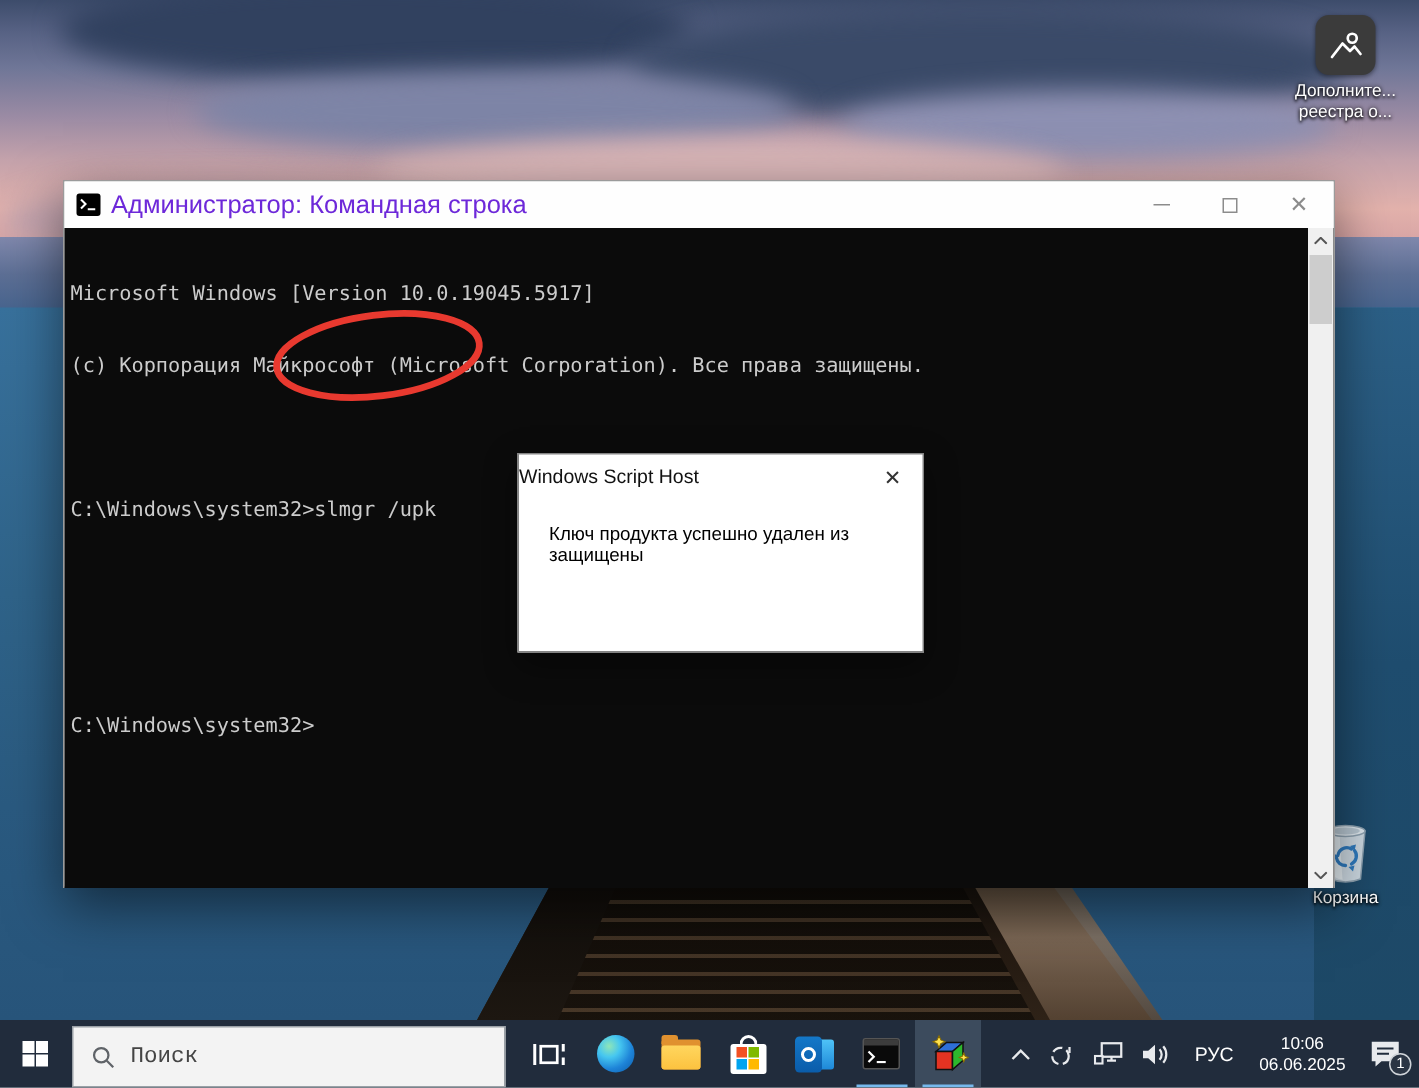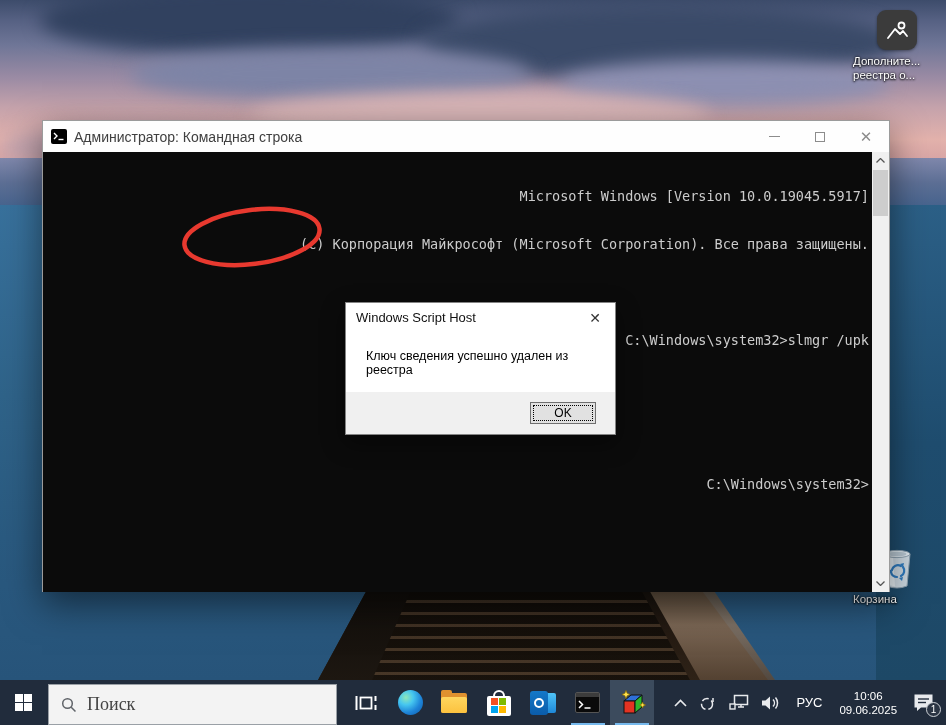--- a/index.html
+++ b/index.html
@@ -31,76 +31,76 @@
     clip-path:polygon(400px 0, 640px 0, 690px 92px, 360px 92px);
     background:repeating-linear-gradient(180deg, rgba(120,95,70,.35) 0 3px, rgba(10,8,5,.6) 3px 12px); }
   .pier .rail-right { position:absolute; left:0; top:0; width:946px; height:92px;
     clip-path:polygon(648px 0, 712px 0, 775px 92px, 700px 92px);
     background:linear-gradient(180deg,#6a5845 0%,#8a7460 40%,#5a4736 100%); opacity:.85; }
   .pier .rail-left { position:absolute; left:0; top:0; width:946px; height:92px;
     clip-path:polygon(368px 0, 412px 0, 372px 92px, 318px 92px);
     background:linear-gradient(180deg,#100d0a,#1d1711); }
 
   
-  .desk-icon { position:absolute; width:88px; cursor:default; }
+  .desk-icon { position:absolute; width:88px; text-align:center; cursor:default; }
   .desk-icon .lbl { color:#fff; font-size:11.5px; line-height:14px; text-shadow:0 1px 2px #000,0 0 3px #000; }
   #icon-info { left:853px; top:10px; }
   #icon-info .art { width:40px; height:40px; margin:0 auto 4px; background:#3b3b3b; border-radius:9px;
     display:flex; align-items:center; justify-content:center; box-shadow:0 1px 3px rgba(0,0,0,.4); }
   #icon-recycle { left:853px; top:546px; }
   #icon-recycle .art { width:40px; height:44px; margin:0 auto 2px; display:flex; align-items:flex-end; justify-content:center; }
 
   
   #cmd-window { position:absolute; left:42px; top:120px; width:848px; height:472px;
     box-shadow:0 12px 34px rgba(0,0,0,.5); border:1px solid #9b9b9b; background:#fff; z-index:5; }
   .titlebar { position:relative; height:31px; background:#fefefe; display:flex; align-items:center; }
   .titlebar .app-icon { width:16px; height:15px; margin:0 7px 0 8px; background:#000; border-radius:2px; position:relative; flex:0 0 auto; }
   .titlebar .app-icon svg { position:absolute; left:2px; top:3px; }
-  .titlebar .title { font-size:14px; color:#404040; white-space:nowrap;text-align:center; }
+  .titlebar .title { font-size:17px; color:#6d28d9; white-space:nowrap;text-align:center; }
   .caption-btns { position:absolute; right:0; top:0; height:31px; display:flex; }
   .caption-btn { width:46px; height:31px; display:flex; align-items:center; justify-content:center; }
   .glyph-min { width:11px; height:0; border-top:1px solid #8c8c8c; }
   .glyph-max { width:10px; height:10px; border:1px solid #8c8c8c; }
   .glyph-close { font-size:15px; color:#8c8c8c; line-height:1; font-weight:400; }
 
-  .console { position:relative; width:100%; height:440px; background:#0b0b0b; overflow:hidden;text-align:right; }
+  .console { position:relative; width:100%; height:440px; background:#0b0b0b; overflow:hidden; }
   .console-text { position:absolute; left:4px; top:4px; right:20px;
     font-family:"DejaVu Sans Mono", monospace; font-size:13.5px; line-height:16px; color:#cccccc; white-space:pre; }
   .console-line { height:16px; }
   .vscroll { position:absolute; right:0; top:0; width:17px; height:440px; background:#f0f0f0; }
   .vscroll .arrow { position:absolute; left:0; width:17px; height:17px; display:flex; align-items:center; justify-content:center; }
   .vscroll .arrow svg { display:block; }
   .vscroll .up { top:0; } .vscroll .down { bottom:0; }
   .vscroll .thumb { position:absolute; left:1px; top:18px; width:15px; height:46px; background:#cdcdcd; }
   .annotation-svg { position:absolute; left:0; top:0; pointer-events:none; }
 
   
   #wsh-dialog { position:absolute; left:345px; top:302px; width:271px; height:133px; background:#fff;
     border:1px solid #848484; box-shadow:0 8px 22px rgba(0,0,0,.45); z-index:10; }
   #wsh-dialog .dlg-titlebar { position:relative; height:29px; display:flex; align-items:center; }
-  #wsh-dialog .dlg-title { font-size:13px; color:#111; margin-left:10px; }
+  #wsh-dialog .dlg-title { font-size:13px; color:#111; }
   #wsh-dialog .dlg-close { position:absolute; right:0; top:0; width:40px; height:29px; display:flex; align-items:center; justify-content:center; font-size:14px; color:#333; }
   #wsh-dialog .dlg-body { height:62px; display:flex; align-items:center; }
   #wsh-dialog .dlg-msg { font-size:12.5px; color:#000; margin-left:20px; }
   #wsh-dialog .dlg-footer { position:absolute; left:0; right:0; bottom:0; height:42px; background:#f0f0f0; }
   #ok-button { position:absolute; right:19px; top:10px; width:66px; height:22px; background:#e1e1e1;
     border:1px solid #6f6f6f; outline:1px dotted #000; outline-offset:-4px; font-size:12px; color:#000;
     font-family:"Liberation Sans", sans-serif; }
 
   
   #taskbar { position:absolute; left:0; top:680px; width:946px; height:45px; background:#212c3c; z-index:20; display:flex; align-items:stretch; }
   .tb-btn { display:flex; align-items:center; justify-content:center; height:45px; }
   #start-btn { width:48px; }
   .win-logo { display:grid; grid-template-columns:8px 8px; grid-template-rows:8px 8px; gap:1px; }
   .win-logo span { background:#fff; }
   #search-box { position:absolute; left:48px; top:4px; width:289px; height:41px; background:#f3f3f3;
     border:1px solid #9aa0a6; display:flex; align-items:center; }
   #search-box svg { margin:0 10px 0 12px; flex:0 0 auto; }
-  #search-input { border:none; background:transparent; outline:none; font-size:18px; color:#202124; width:220px;
-    font-family:Liberation Serif, serif; }
+  #search-input { border:none; background:transparent; outline:none; font-size:15px; color:#202124; width:220px;
+    font-family:Liberation Mono, monospace; }
   #search-input::placeholder { color:#444; opacity:1; }
   .app-btn { width:46px; position:relative; }
   .app-btn.active-app { background:#3c4b5d; }
   .run-indicator { position:absolute; bottom:0; left:5px; right:5px; height:2px; background:#76b9ed; }
   #tb-taskview { margin-left:297px; }
 
   .edge-circle { width:25px; height:25px; border-radius:50%;
     background:radial-gradient(circle at 32% 30%, #8fe6b8 0%, #46c7f0 30%, #1e84d8 62%, #0b59a6 100%); }
   .folder-icon { position:relative; width:26px; height:20px; }
   .folder-back { position:absolute; left:0; top:0; width:26px; height:20px; background:#e0912f; border-radius:2px; }
@@ -238,24 +238,21 @@
   </div>
 
   <div id="wsh-dialog">
     <div class="dlg-titlebar">
       <div class="dlg-title">Windows Script Host</div>
       <div class="dlg-close">
           <span>✕</span>
         </div>
     </div>
     <div class="dlg-body">
-      <div class="dlg-msg">Ключ сведения успешно удален из реестра</div>
-    </div>
-    <div class="dlg-footer">
-      <button id="ok-button">OK</button>
+      <div class="dlg-msg">Ключ продукта успешно удален из защищены</div>
     </div>
   </div>
 
   <div id="taskbar">
     <div class="tb-btn" id="start-btn">
       <div class="win-logo">
           <span></span>
           <span></span>
           <span></span>
           <span></span>
@@ -358,21 +355,21 @@
         <svg width="20" height="16" viewBox="0 0 20 16">
           <polygon points="1,5.5 4.5,5.5 9,1.5 9,14.5 4.5,10.5 1,10.5" fill="#e8eaed"></polygon>
           <path d="M12 4.5 a5 5 0 0 1 0 7" fill="none" stroke="#e8eaed" stroke-width="1.5"></path>
           <path d="M14.5 2.5 a8.5 8.5 0 0 1 0 11" fill="none" stroke="#e8eaed" stroke-width="1.5"></path>
         </svg>
       </div>
       <div class="tray-btn" id="lang-indicator">РУС</div>
       <div class="tray-btn" id="clock">
         <div>
           <div>10:06</div>
-          <div>09.06.2025</div>
+          <div>06.06.2025</div>
         </div>
       </div>
       <div class="tray-btn" id="notif-btn">
         <svg width="21" height="19" viewBox="0 0 21 19">
           <path d="M1.5 1.5 H19.5 V14.5 H8 L4 18 V14.5 H1.5 Z" fill="#e8eaed"></path>
           <line x1="5" y1="6" x2="16" y2="6" stroke="#212c3c" stroke-width="1.4"></line>
           <line x1="5" y1="9.5" x2="13" y2="9.5" stroke="#212c3c" stroke-width="1.4"></line>
         </svg>
         <div class="notif-badge">1</div>
       </div>

